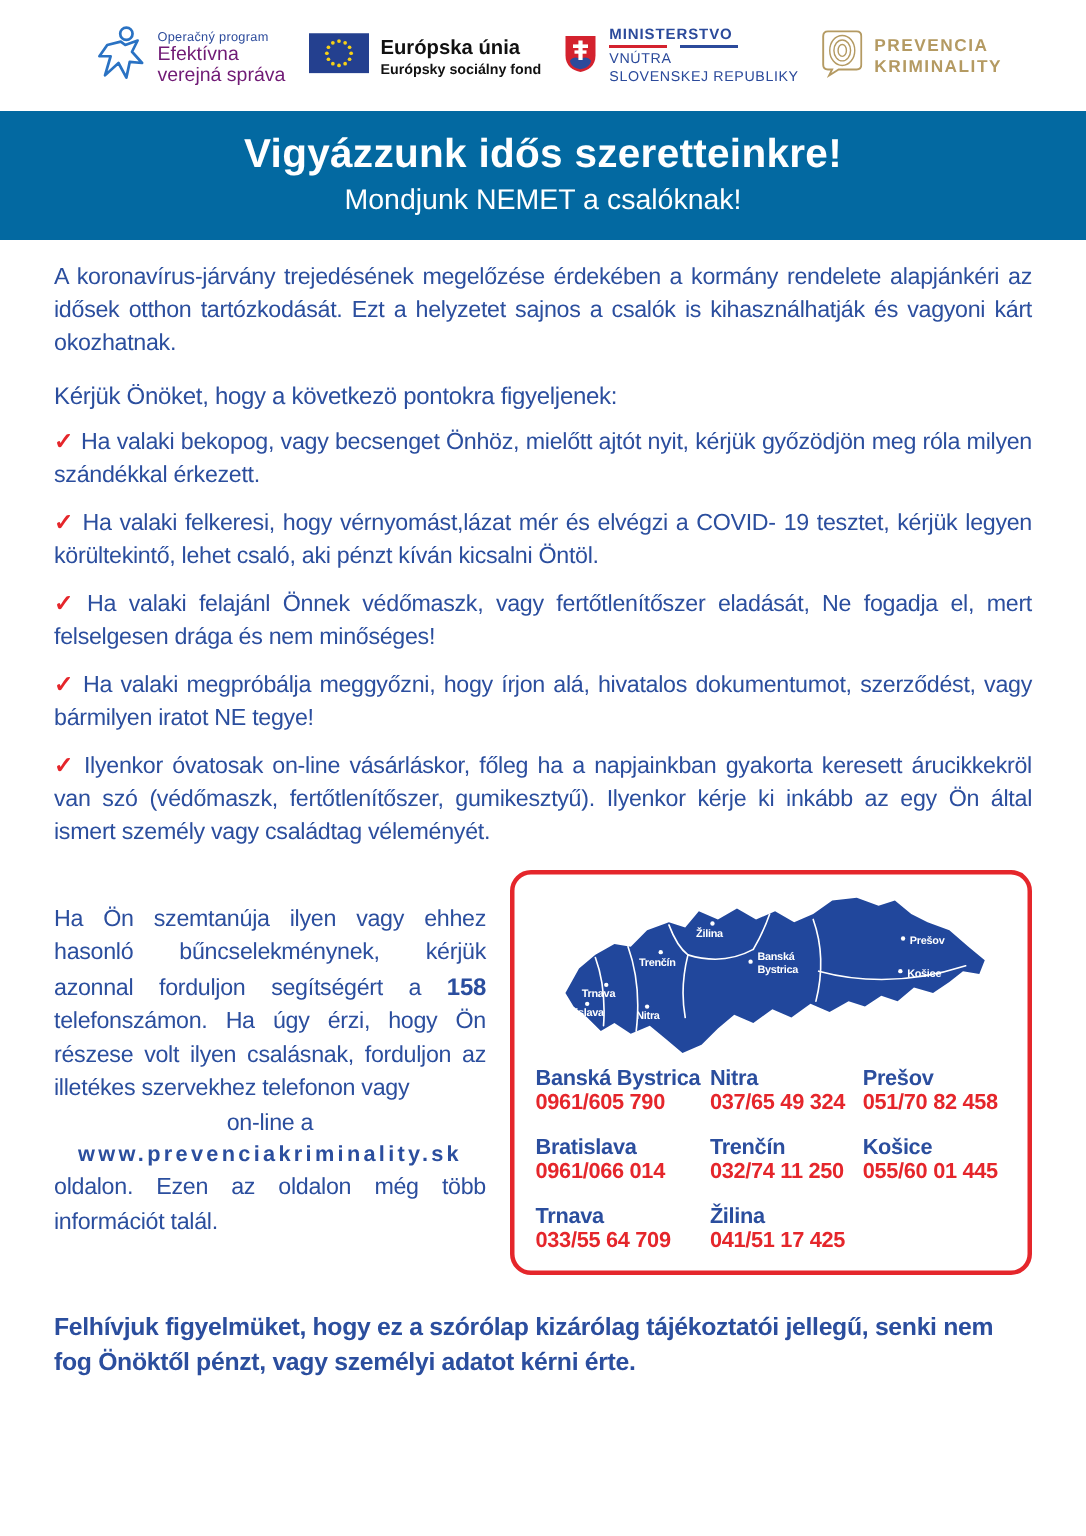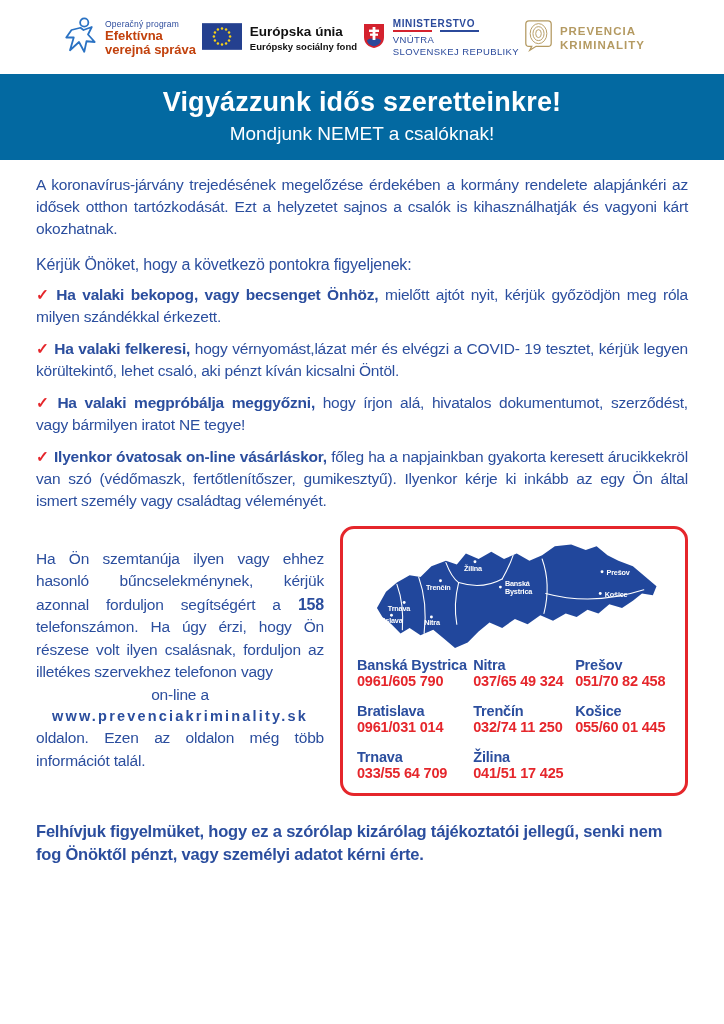--- a/index.html
+++ b/index.html
@@ -1,45 +1,45 @@
 <!DOCTYPE html>
 <html><head>
 <meta charset="utf-8">
 <style>
   html,body{margin:0;padding:0;width:724px;height:1024px;overflow:hidden;background:#fff;
     font-family:"Liberation Sans",sans-serif;-webkit-font-smoothing:antialiased;}
   .page{position:relative;width:724px;height:1024px;background:#fff;}
 
   
   .header{display:flex;align-items:center;justify-content:space-between;
-    padding:12px 79px 0 64px;height:52px;}
+    padding:12px 56px 0 64px;height:52px;}
   .logo{display:flex;align-items:center;gap:8px;}
   .opevs-text .l1{font-size:8.5px;color:#2b4a9b;letter-spacing:.2px;}
-  .opevs-text .l2,.opevs-text .l3{font-size:13px;font-weight:bold;color:#c2410c;line-height:1.1;}
+  .opevs-text .l2,.opevs-text .l3{font-size:13px;font-weight:normal;color:#701a75;line-height:1.1;}
   .eu-text .l1{font-size:13.5px;font-weight:bold;color:#111;}
   .eu-text .l2{font-size:9.5px;font-weight:bold;color:#111;margin-top:2px;}
   .min-text .l1{font-size:10px;font-weight:bold;color:#2b4a9b;letter-spacing:.6px;}
   .min-underline{height:2px;width:86px;margin:1px 0 2px;
     background:linear-gradient(to right,#d4222e 45%,#ffffff 45% 55%,#2b4a9b 55%);}
   .min-text .l2,.min-text .l3{font-size:9.5px;color:#2b4a9b;letter-spacing:.4px;line-height:1.25;}
   .prev-text .l1,.prev-text .l2{font-size:11.5px;font-weight:bold;color:#b49a62;
     letter-spacing:1px;line-height:1.25;}
 
   
   .banner{margin-top:10px;background:#0369a1;color:#fff;text-align:center;padding:13px 0 15px;}
   .banner .title{font-size:27px;font-weight:bold;letter-spacing:.2px;}
   .banner .subtitle{font-size:19px;margin-top:5px;}
 
   
   .main{padding:14px 36px 0;color:#2b4e9e;letter-spacing:-0.2px;}
   .intro{font-size:15.5px;line-height:1.42;text-align:justify;margin:0 0 16px;}
   .list-heading{font-size:16px;font-weight:normal;margin:0 0 4px;}
   .bullet{font-size:15.5px;line-height:1.42;text-align:justify;margin:10px 0;}
   .check{color:#e5262b;font-weight:bold;padding-right:5px;}
-  .bullet b{font-weight:bold;}
+  .bullet b{font-weight:normal;}
 
   
   .two-col{display:flex;gap:16px;margin-top:14px;}
   .help{width:288px;padding-top:22px;font-size:15.5px;line-height:1.45;}
   .help p{margin:0;text-align:justify;}
   .help .center-line{text-align:center;}
   .help .url-line{text-align:center;font-weight:bold;letter-spacing:2.2px;font-size:14.5px;}
   .help b{font-weight:bold;font-size:16px;}
 
   .info-box{flex:1;border:3px solid #e5262b;border-radius:14px;padding:8px 14px 12px;}
@@ -143,20 +143,21 @@
 
     <p class="intro">A koronavírus-járvány trejedésének megelőzése érdekében a kormány rendelete alapjánkéri az idősek otthon tartózkodását. Ezt a helyzetet sajnos a csalók is kihasználhatják és vagyoni kárt okozhatnak.</p>
 
     <p class="list-heading">Kérjük Önöket, hogy a következö pontokra figyeljenek:</p>
 
     <p class="bullet"><span class="check">✓</span><b>Ha valaki bekopog, vagy becsenget Önhöz,</b><span> mielőtt ajtót nyit, kérjük győzödjön meg róla milyen szándékkal érkezett.</span></p>
 
     <p class="bullet"><span class="check">✓</span><b>Ha valaki felkeresi,</b><span> hogy vérnyomást,lázat mér és elvégzi a COVID- 19 tesztet, kérjük legyen körültekintő, lehet csaló, aki pénzt kíván kicsalni Öntöl.</span></p>
 
 
+    <p class="bullet"><span class="check">✓</span><b>Ha valaki felajánl Önnek védőmaszk, vagy fertőtlenítőszer eladását,</b><span> Ne fogadja el, mert felselgesen drága és nem minőséges!</span></p>
 
     <p class="bullet"><span class="check">✓</span><b>Ha valaki megpróbálja meggyőzni,</b><span> hogy írjon alá, hivatalos dokumentumot, szerződést, vagy bármilyen iratot NE tegye!</span></p>
 
 
     <p class="bullet"><span class="check">✓</span><b>Ilyenkor óvatosak on-line vásárláskor,</b><span> főleg ha a napjainkban gyakorta keresett árucikkekröl van szó (védőmaszk, fertőtlenítőszer, gumikesztyű). Ilyenkor kérje ki inkább az egy Ön által ismert személy vagy családtag véleményét.</span></p>
 
     <div class="two-col">
 
       <div class="help">
         <p><span>Ha Ön szemtanúja ilyen vagy ehhez hasonló bűncselekménynek, kérjük azonnal forduljon segítségért a </span><b>158</b><span> telefonszámon. Ha úgy érzi, hogy Ön részese volt ilyen csalásnak, forduljon az illetékes szervekhez telefonon vagy</span></p>
@@ -215,21 +216,21 @@
           <div class="contact">
             <div class="city">Nitra</div>
             <div class="phone">037/65 49 324</div>
           </div>
           <div class="contact">
             <div class="city">Prešov</div>
             <div class="phone">051/70 82 458</div>
           </div>
           <div class="contact">
             <div class="city">Bratislava</div>
-            <div class="phone">0961/031 014</div>
+            <div class="phone">0961/066 014</div>
           </div>
           <div class="contact">
             <div class="city">Trenčín</div>
             <div class="phone">032/74 11 250</div>
           </div>
           <div class="contact">
             <div class="city">Košice</div>
             <div class="phone">055/60 01 445</div>
           </div>
           <div class="contact">

